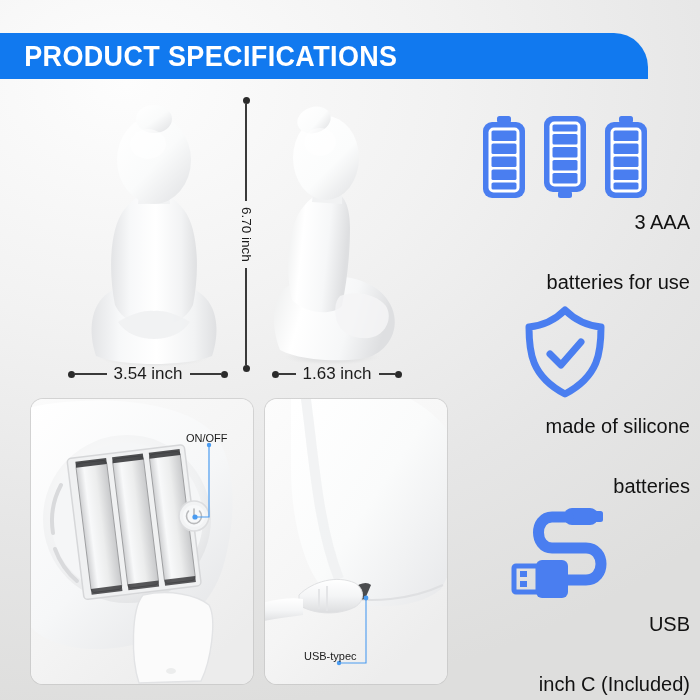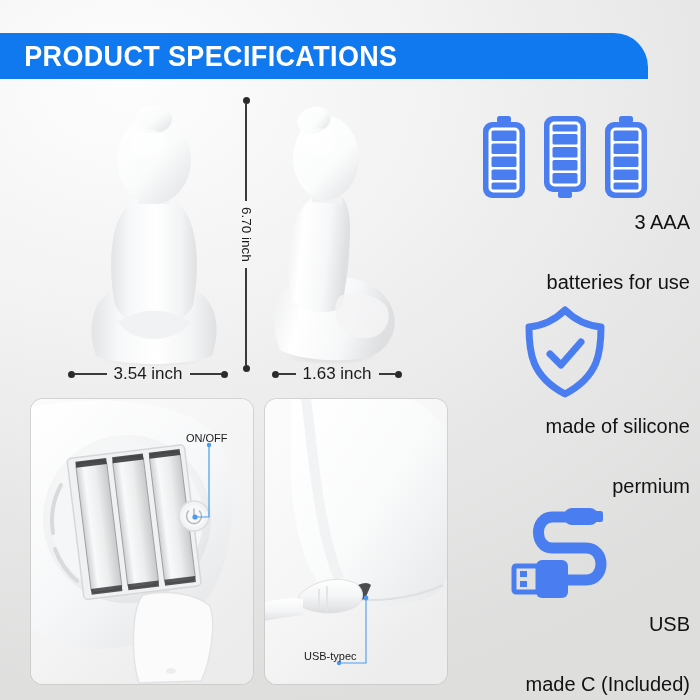--- a/index.html
+++ b/index.html
@@ -337,38 +337,38 @@
 
   <div class="feature" id="feature-silicone">
     <div class="feature-icon-single">
       <svg width="92" height="100" viewBox="0 0 92 100">
         <path d="M46 8 C34 20 20 24 10 25 C10 50 12 74 46 92 C80 74 82 50 82 25 C72 24 58 20 46 8 Z" fill="none" stroke="#4a7ef0" stroke-width="7" stroke-linejoin="round" stroke-linecap="round"></path>
         <path d="M31 52 L42 63 L62 40" fill="none" stroke="#4a7ef0" stroke-width="7" stroke-linecap="round" stroke-linejoin="round"></path>
       </svg>
     </div>
     <div class="feature-label">
       <span>made of silicone</span>
-      <span class="l2">permium</span>
+      <span class="l2">batteries</span>
     </div>
   </div>
 
   <div class="feature" id="feature-usb">
     <div class="feature-icon-single">
       <svg width="118" height="100" viewBox="0 0 118 100">
 
         <rect x="58" y="8" width="34" height="17" rx="8" fill="#4a7ef0"></rect>
         <rect x="88" y="11" width="9" height="11" rx="2.5" fill="#4a7ef0"></rect>
 
         <path d="M62 17 L46 17 C28 17 28 48 46 48 L80 48 C100 48 100 80 80 80 L56 80" fill="none" stroke="#4a7ef0" stroke-width="11" stroke-linecap="round"></path>
 
         <rect x="30" y="60" width="32" height="38" rx="6" fill="#4a7ef0"></rect>
         <rect x="8" y="66" width="24" height="26" rx="2" fill="none" stroke="#4a7ef0" stroke-width="5"></rect>
         <rect x="14" y="71" width="7" height="6" fill="#4a7ef0"></rect>
         <rect x="14" y="81" width="7" height="6" fill="#4a7ef0"></rect>
       </svg>
     </div>
     <div class="feature-label">
       <span>USB</span>
-      <span class="l2">made C (Included)</span>
+      <span class="l2">inch C (Included)</span>
     </div>
   </div>
 
 </div>
 
 </body></html>

